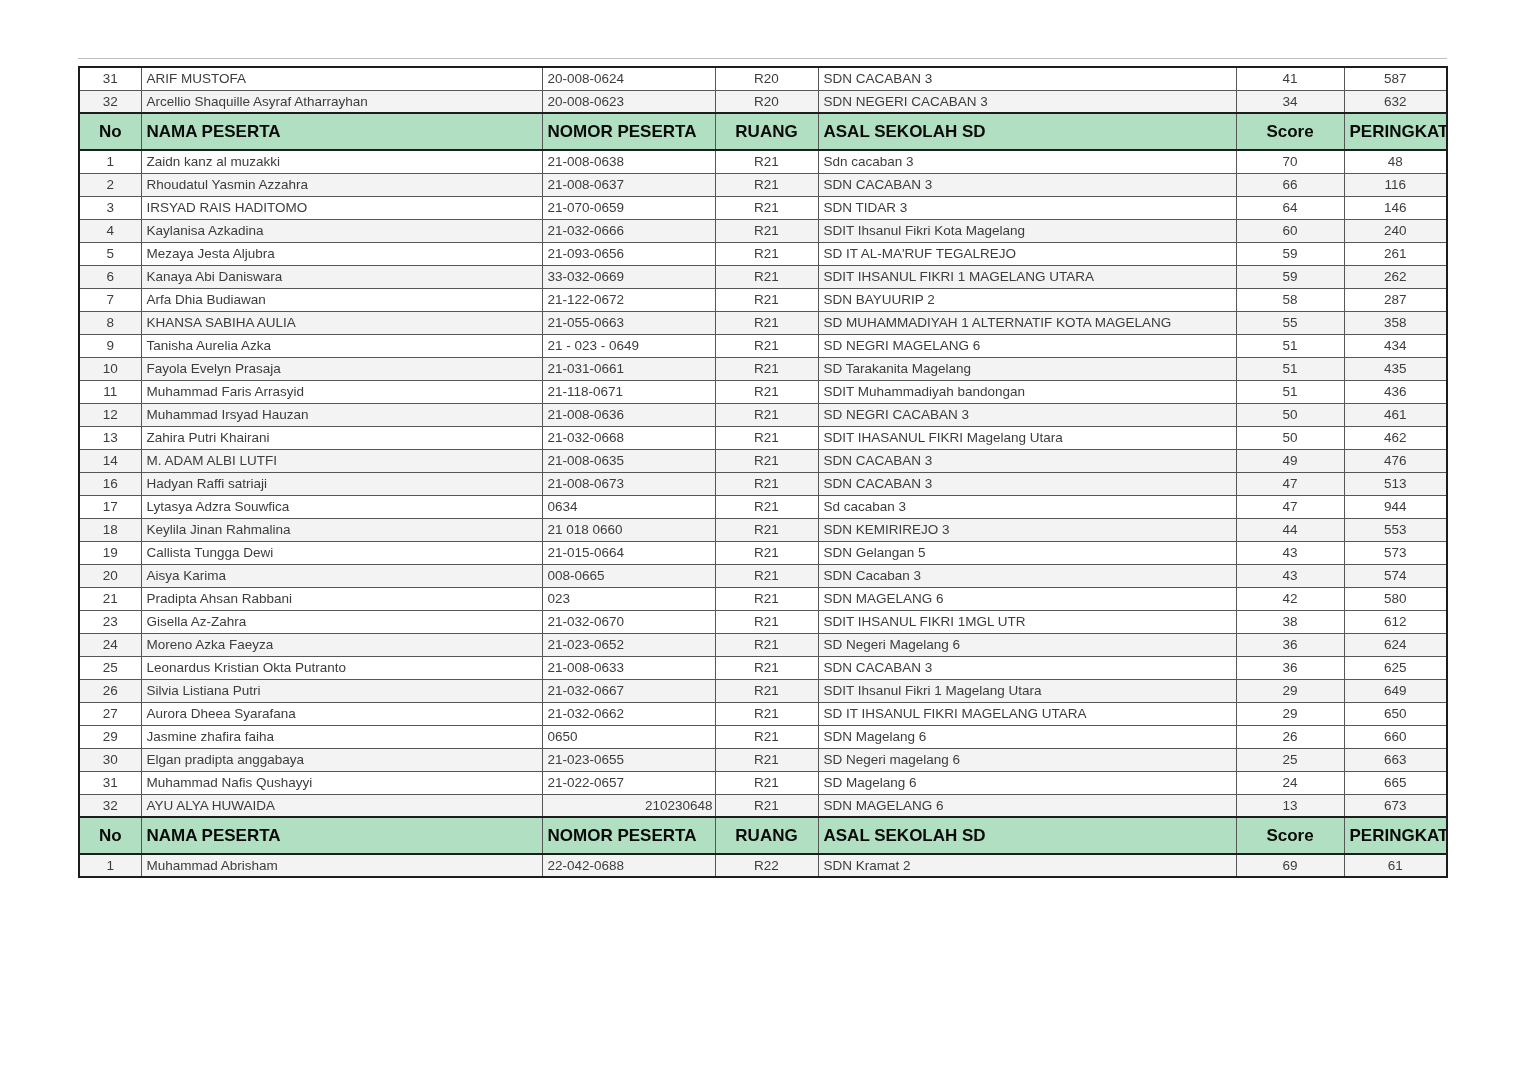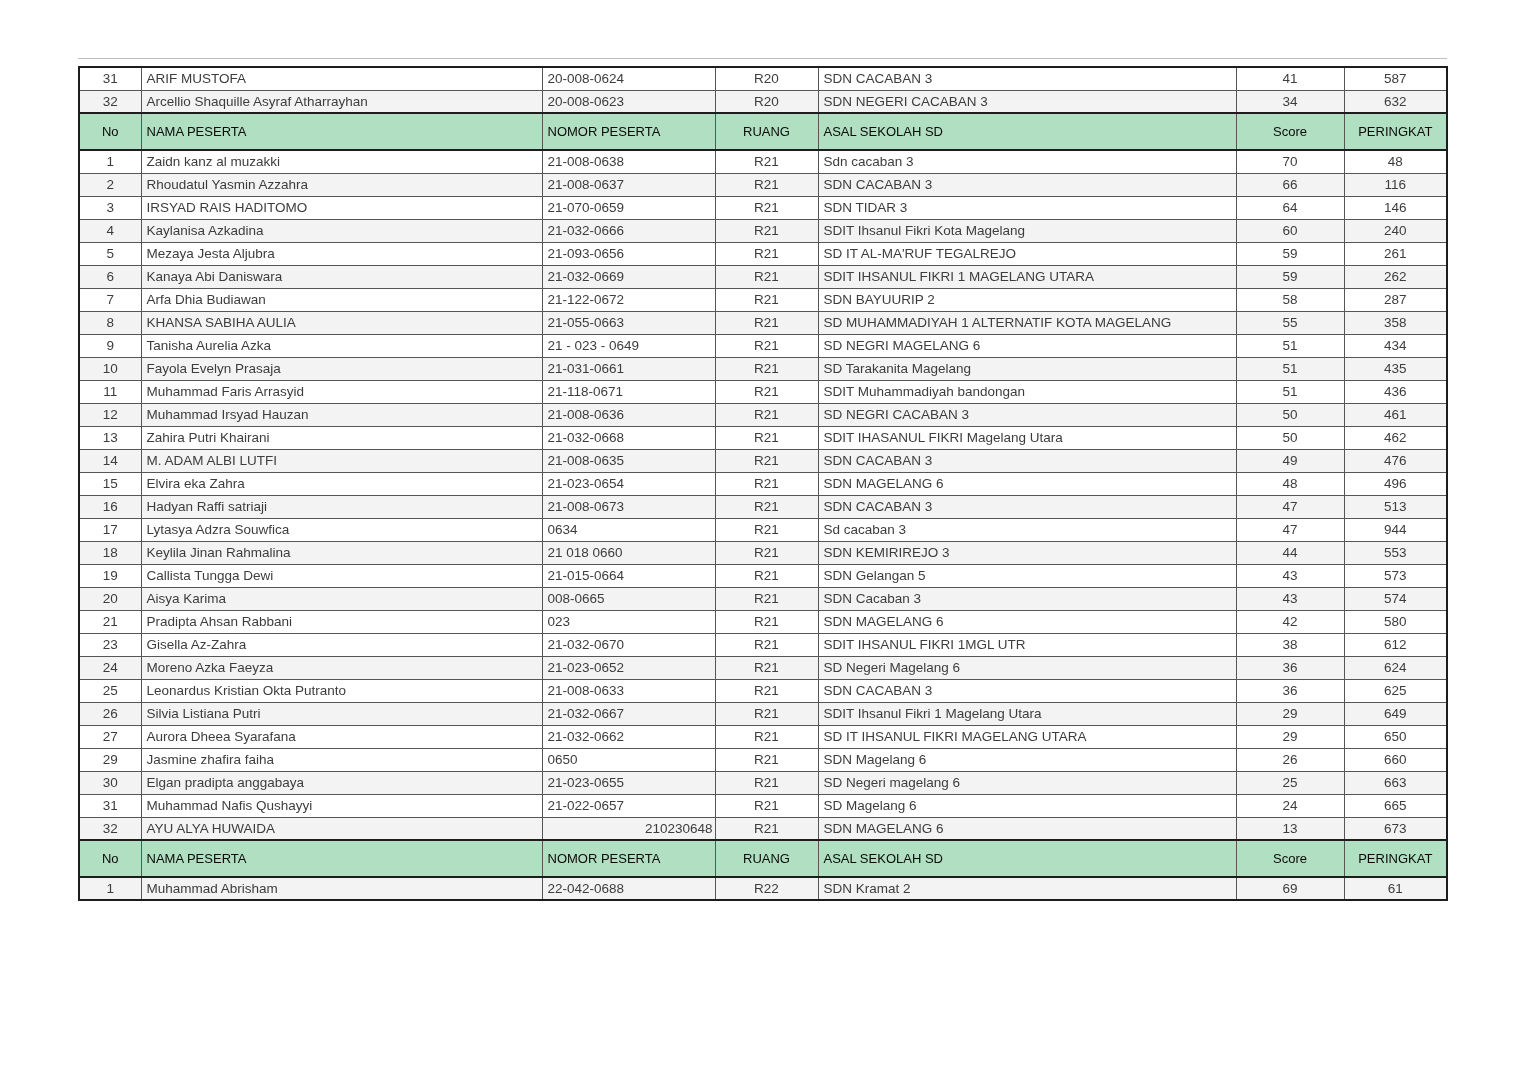--- a/index.html
+++ b/index.html
@@ -48,22 +48,22 @@
     white-space:nowrap;
     overflow:hidden;
     background:#ffffff;
   }
   th{
     border:1px solid var(--border);
     border-top:2px solid var(--border-heavy);
     border-bottom:2px solid var(--border-heavy);
     background:var(--header-bg);
     color:var(--header-text);
-    font-size:13px;
-    font-weight:400;
+    font-size:17px;
+    font-weight:700;
     height:37px;
     padding:0 5px;
     white-space:nowrap;
     overflow:hidden;
   }
   tr.striped td{background:var(--stripe);}
   .align-left{text-align:left;}
   .align-center{text-align:center;}
   .align-right{text-align:right;padding-right:2px;margin-left:19px;}
 </style>
@@ -154,21 +154,21 @@
             <td class="align-left">Mezaya Jesta Aljubra</td>
             <td class="align-left">21-093-0656</td>
             <td class="align-center">R21</td>
             <td class="align-left">SD IT AL-MA'RUF TEGALREJO</td>
             <td class="align-center">59</td>
             <td class="align-center">261</td>
           </tr>
           <tr class="striped">
             <td class="align-center">6</td>
             <td class="align-left">Kanaya Abi Daniswara</td>
-            <td class="align-left">21-032-0669</td>
+            <td class="align-left">33-032-0669</td>
             <td class="align-center">R21</td>
             <td class="align-left">SDIT IHSANUL FIKRI 1 MAGELANG UTARA</td>
             <td class="align-center">59</td>
             <td class="align-center">262</td>
           </tr>
           <tr>
             <td class="align-center">7</td>
             <td class="align-left">Arfa Dhia Budiawan</td>
             <td class="align-left">21-122-0672</td>
             <td class="align-center">R21</td>
@@ -231,29 +231,20 @@
             <td class="align-center">462</td>
           </tr>
           <tr class="striped">
             <td class="align-center">14</td>
             <td class="align-left">M. ADAM ALBI LUTFI</td>
             <td class="align-left">21-008-0635</td>
             <td class="align-center">R21</td>
             <td class="align-left">SDN CACABAN 3</td>
             <td class="align-center">49</td>
             <td class="align-center">476</td>
-          </tr>
-          <tr>
-            <td class="align-center">15</td>
-            <td class="align-left">Elvira eka Zahra</td>
-            <td class="align-left">21-023-0654</td>
-            <td class="align-center">R21</td>
-            <td class="align-left">SDN MAGELANG 6</td>
-            <td class="align-center">48</td>
-            <td class="align-center">496</td>
           </tr>
           <tr class="striped">
             <td class="align-center">16</td>
             <td class="align-left">Hadyan Raffi satriaji</td>
             <td class="align-left">21-008-0673</td>
             <td class="align-center">R21</td>
             <td class="align-left">SDN CACABAN 3</td>
             <td class="align-center">47</td>
             <td class="align-center">513</td>
           </tr>

